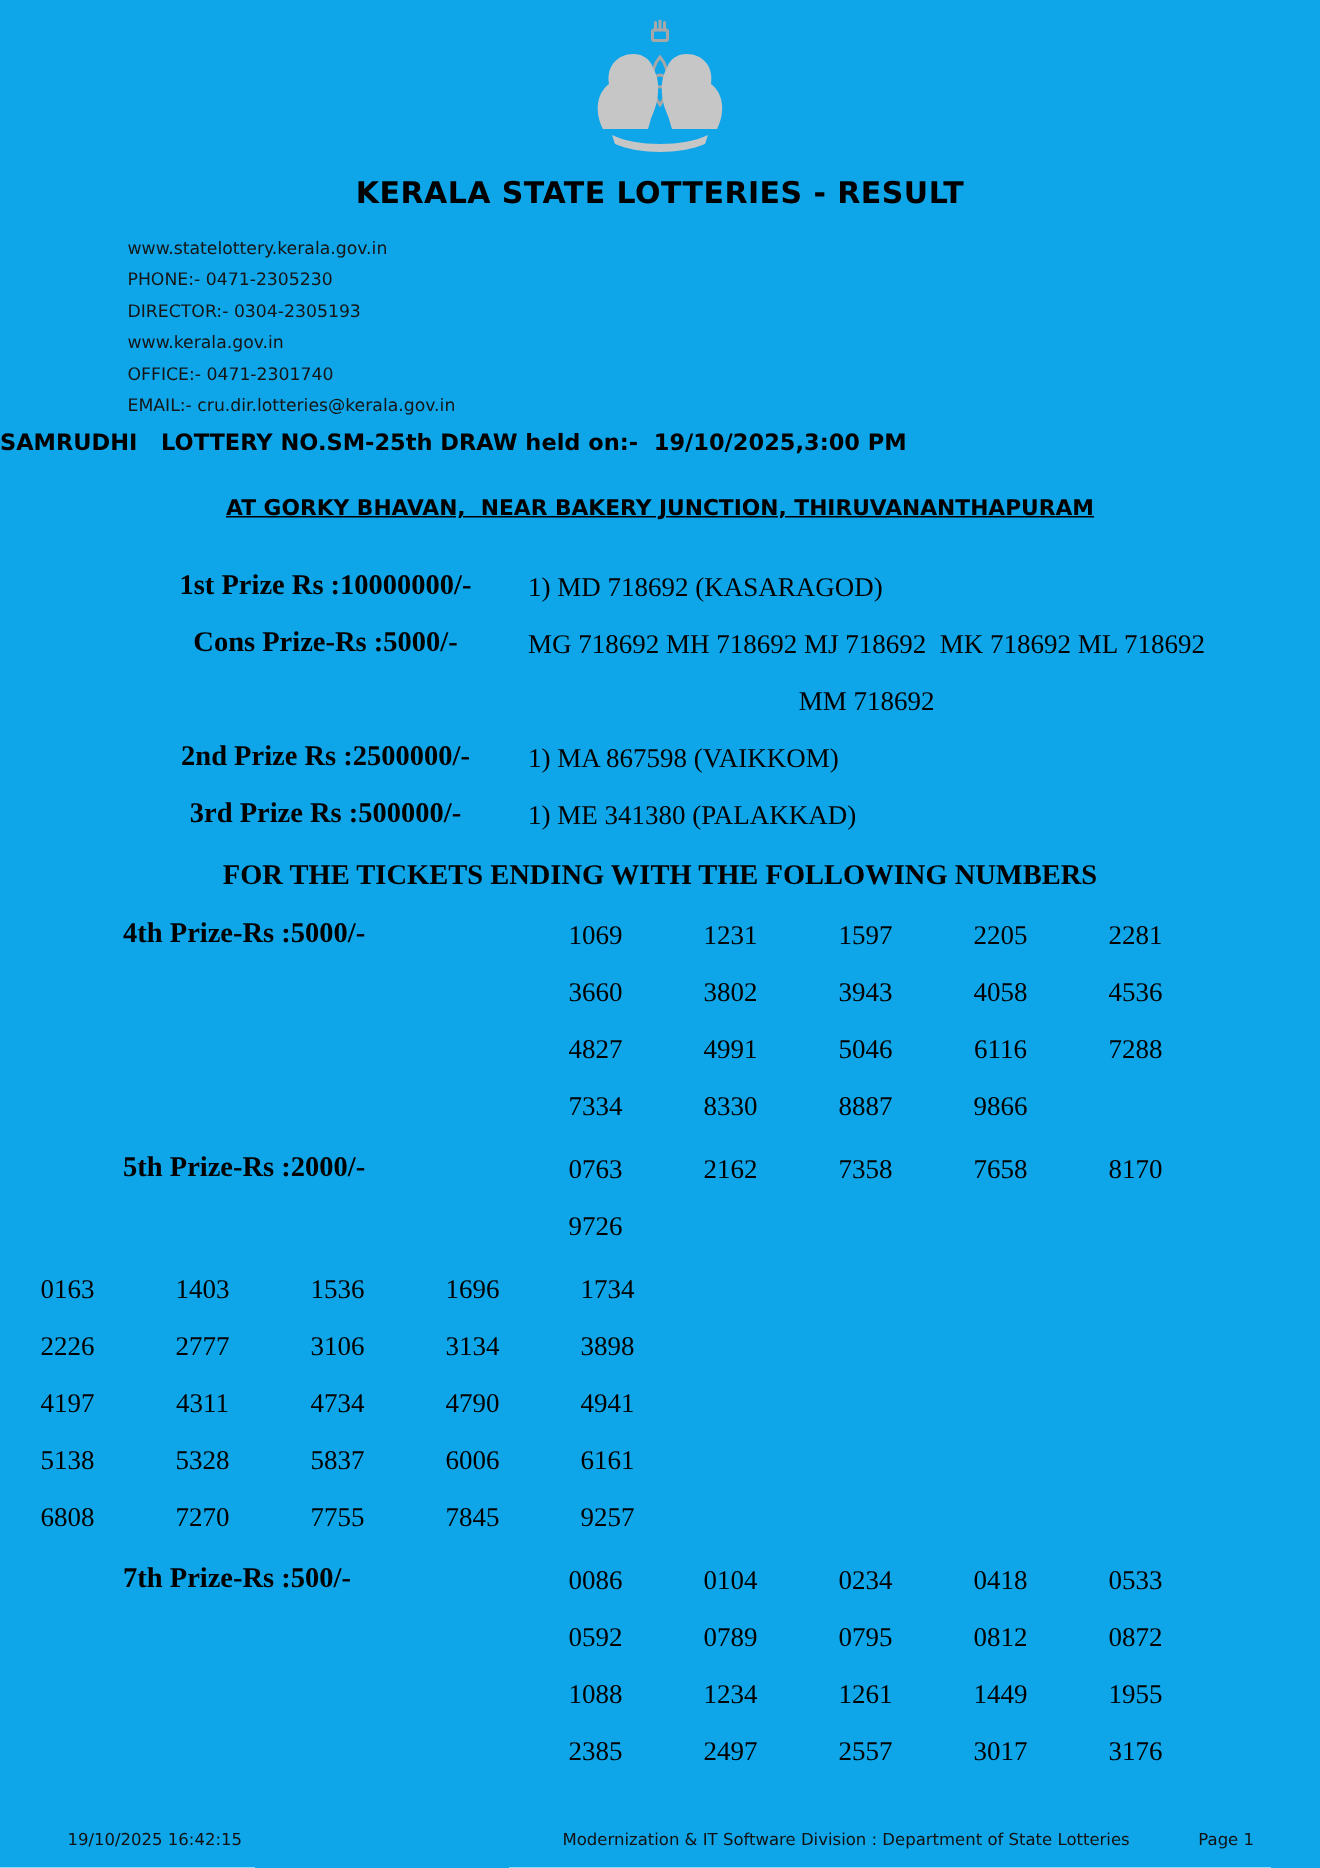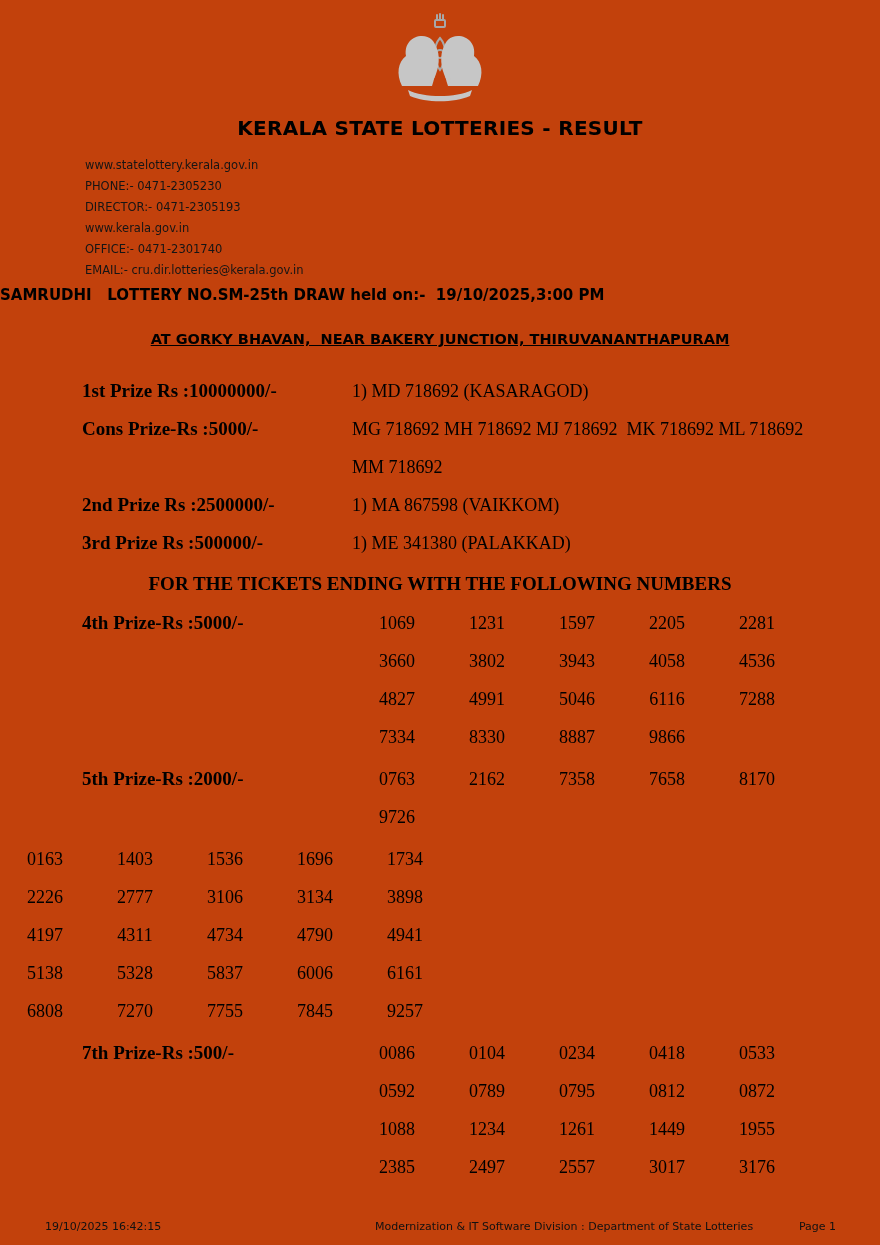--- a/index.html
+++ b/index.html
@@ -1,27 +1,27 @@
 <!DOCTYPE html>
 <html><head>
 <meta charset="utf-8">
 <style>
   html,body{margin:0;padding:0;background:#fff;}
-  .page{position:relative;width:880px;height:1245px;background:#c2410c;color:#000;overflow:hidden;
+  .page{position:relative;width:880px;height:1245px;background:#0ea5e9;color:#000;overflow:hidden;
         font-family:"DejaVu Sans",sans-serif;}
   .emblem{display:block;margin:8px auto 0 auto;}
   .title{ text-align:center;font-family:"DejaVu Sans",sans-serif;font-weight:bold;
           font-size:20px;letter-spacing:.3px;margin-top:12px;}
   .contact{margin:15px 0 0 85px;font-size:11.5px;color:#151515;}
   .contact-row{display:flex;line-height:21px;flex-direction:column;}
   .c1{width:205px;} .c2{width:138px;} .c3{flex:1;}
   .draw-line{font-weight:bold;font-size:15px;margin-top:5px;white-space:pre;}
   .venue-line{text-align:center;font-weight:bold;font-size:14.5px;margin-top:27px;white-space:pre;text-decoration:underline;}
   .top-prizes{margin-top:25px;}
-  .prize-row{display:flex;}
+  .prize-row{display:flex;text-align:center;}
   .prize-label{width:352px;padding-left:82px;box-sizing:border-box;font-family:"Liberation Serif",serif;
                font-weight:bold;font-size:19px;line-height:38px;white-space:pre;}
   .prize-values{font-family:"Liberation Serif",serif;font-size:18px;line-height:38px;white-space:pre;}
   .ending-heading{text-align:center;font-family:"Liberation Serif",serif;font-weight:bold;
                   font-size:19px;line-height:40px;margin-top:2px;white-space:pre;}
   .ending-section{display:flex;margin-bottom:4px;}
   .grid-rows{display:block;}
   .grid-row{display:flex;}
   .num{width:90px;text-align:center;font-family:"Liberation Serif",serif;font-size:18px;line-height:38px;}
   .footer{position:absolute;left:0;bottom:12px;width:100%;height:15px;font-size:11px;color:#111;}
@@ -49,21 +49,21 @@
       <path d="M20 82 C36 90 68 90 84 82 L82 88 C66 95 38 95 22 88 Z"></path>
     </g>
   </svg>
 
   <div class="title">KERALA STATE LOTTERIES - RESULT</div>
 
   <div class="contact">
     <div class="contact-row">
       <span class="c1">www.statelottery.kerala.gov.in</span>
       <span class="c2">PHONE:- 0471-2305230</span>
-      <span class="c3">DIRECTOR:- 0471-2305193</span>
+      <span class="c3">DIRECTOR:- 0304-2305193</span>
     </div>
     <div class="contact-row">
       <span class="c1">www.kerala.gov.in</span>
       <span class="c2">OFFICE:- 0471-2301740</span>
       <span class="c3">EMAIL:- cru.dir.lotteries@kerala.gov.in</span>
     </div>
   </div>
 
   <div class="draw-line">SAMRUDHI   LOTTERY NO.SM-25th DRAW held on:-  19/10/2025,3:00 PM</div>
 

